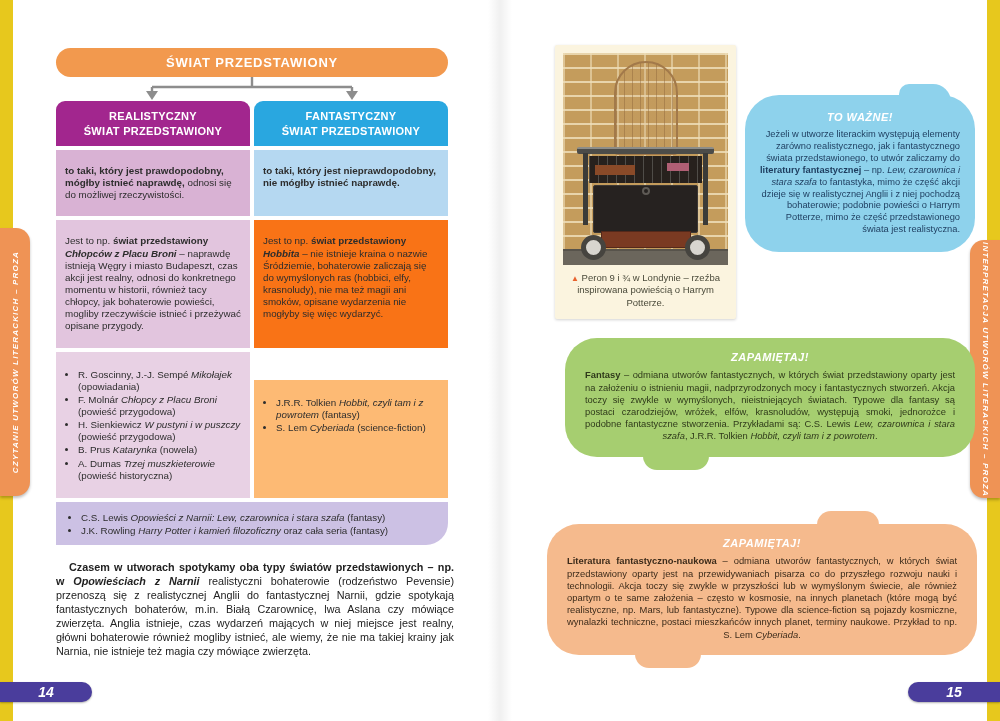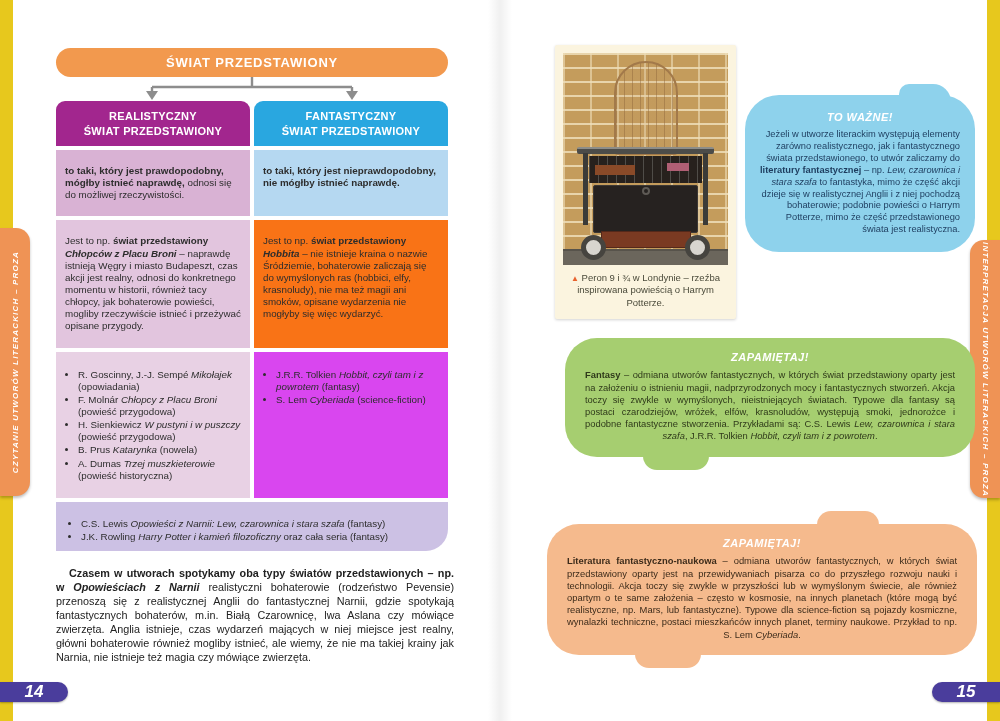--- a/index.html
+++ b/index.html
@@ -15,44 +15,44 @@
   .fold { position:absolute; top:0; left:488px; width:24px; height:721px;
           background:linear-gradient(90deg, rgba(0,0,0,0) 0%, rgba(0,0,0,0.06) 50%, rgba(0,0,0,0) 100%); }
   .side-tab { position:absolute; width:30px; background:#ef9355; color:#fff;
               display:flex; align-items:center; justify-content:center;
               font-size:8px; font-weight:700; font-style:italic; letter-spacing:1.2px;
               box-shadow:0 2px 3px rgba(0,0,0,0.25); }
   .side-tab.l { left:0; top:228px; height:268px; border-radius:0 14px 14px 0; }
   .side-tab.r { right:0; top:240px; height:258px; border-radius:14px 0 0 14px; }
   .side-tab.l span { writing-mode:vertical-rl; transform:rotate(180deg); white-space:nowrap; }
   .side-tab.r span { writing-mode:vertical-rl; white-space:nowrap; }
-  .pill { position:absolute; top:682px; width:68px; height:20px; background:#4a3d9c; color:#fff;
-          font-size:17px; font-weight:700; font-style:italic; display:flex; align-items:center;
+  .pill { position:absolute; top:682px; width:92px; height:20px; background:#4a3d9c; color:#fff;
+          font-size:14px; font-weight:700; font-style:italic; display:flex; align-items:center;
           justify-content:center; box-shadow:0 1px 2px rgba(0,0,0,0.3); }
   .pill.l { left:0; border-radius:0 11px 11px 0; }
   .pill.r { right:0; border-radius:11px 0 0 11px; }
 
   
   .page-left { position:absolute; left:56px; top:48px; width:392px; }
   .diagram-title { height:29px; background:#f2994e; border-radius:15px; color:#fff;
                    font-weight:700; font-size:13px; letter-spacing:0.8px;
                    display:flex; align-items:center; justify-content:center; }
   .connector { display:block; margin:0 auto; }
   .dgrid { display:grid; grid-template-columns:1fr 1fr; gap:4px 4px; }
   .cell { padding:15px 9px; font-size:9.8px; line-height:1.24; color:#2d2d2d; }
   .hdr { min-height:45px; display:flex; flex-direction:column; align-items:center; justify-content:center;
          color:#fff; font-weight:700; font-size:11px; line-height:1.3; letter-spacing:0.3px;
          border-radius:9px 9px 0 0; text-align:center; padding:4px; }
   .hdr.m { background:#a2268e; } .hdr.c { background:#29a7e0; }
   .r1.m { background:#d9b2d4; min-height:50px; } .r1.c { background:#b5d8f1; min-height:50px; }
   .r2.m { background:#e2c5de; min-height:114px; } .r2.c { background:#f97316; min-height:114px; }
-  .r3.m { background:#e8d1e4; min-height:102px; } .r3.c { background:#d946ef; min-height:102px; }
+  .r3.m { background:#e8d1e4; min-height:102px; } .r3.c { background:#fdba74; min-height:102px;margin-top:28px; }
   .cell ul { margin:2px 0 0 0; padding-left:13px; }
   .cell li { margin-bottom:1px; }
-  .combined { grid-column:1 / -1; background:#ccc1e4; border-radius:0 0 22px 0; padding:16px 12px 8px;
+  .combined { grid-column:1 / -1; background:#ccc1e4; border-radius:0 0 22px 0; padding:10px 12px 8px;
               font-size:9.8px; line-height:1.3; color:#2d2d2d; margin-top:0; }
   .combined ul { margin:0; padding-left:13px; }
   .body-text { margin-top:15px; width:398px; font-size:10.8px; line-height:1.3; color:#222;
                text-align:justify; }
   .body-text p { text-indent:13px; }
 
   
   .page-right { position:absolute; left:540px; top:0; width:448px; height:721px; }
   .photo-card { position:absolute; left:15px; top:45px; width:181px; background:#fbf4df;
                 padding:8px 8px 10px; border-radius:2px; box-shadow:0 1px 3px rgba(0,0,0,0.18); }

